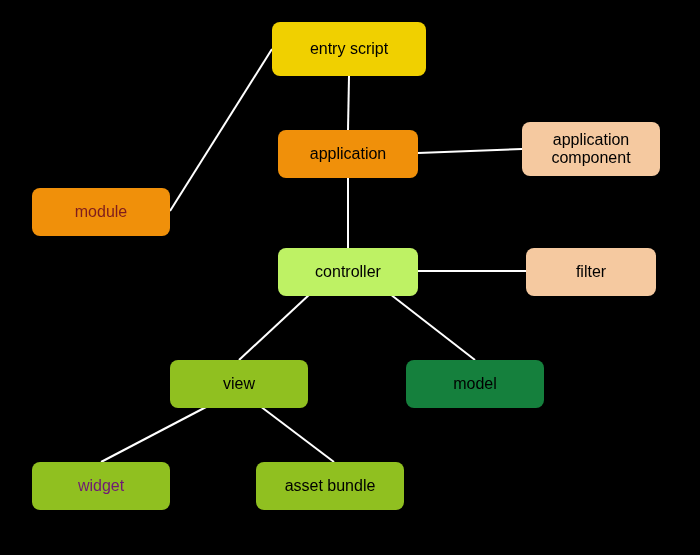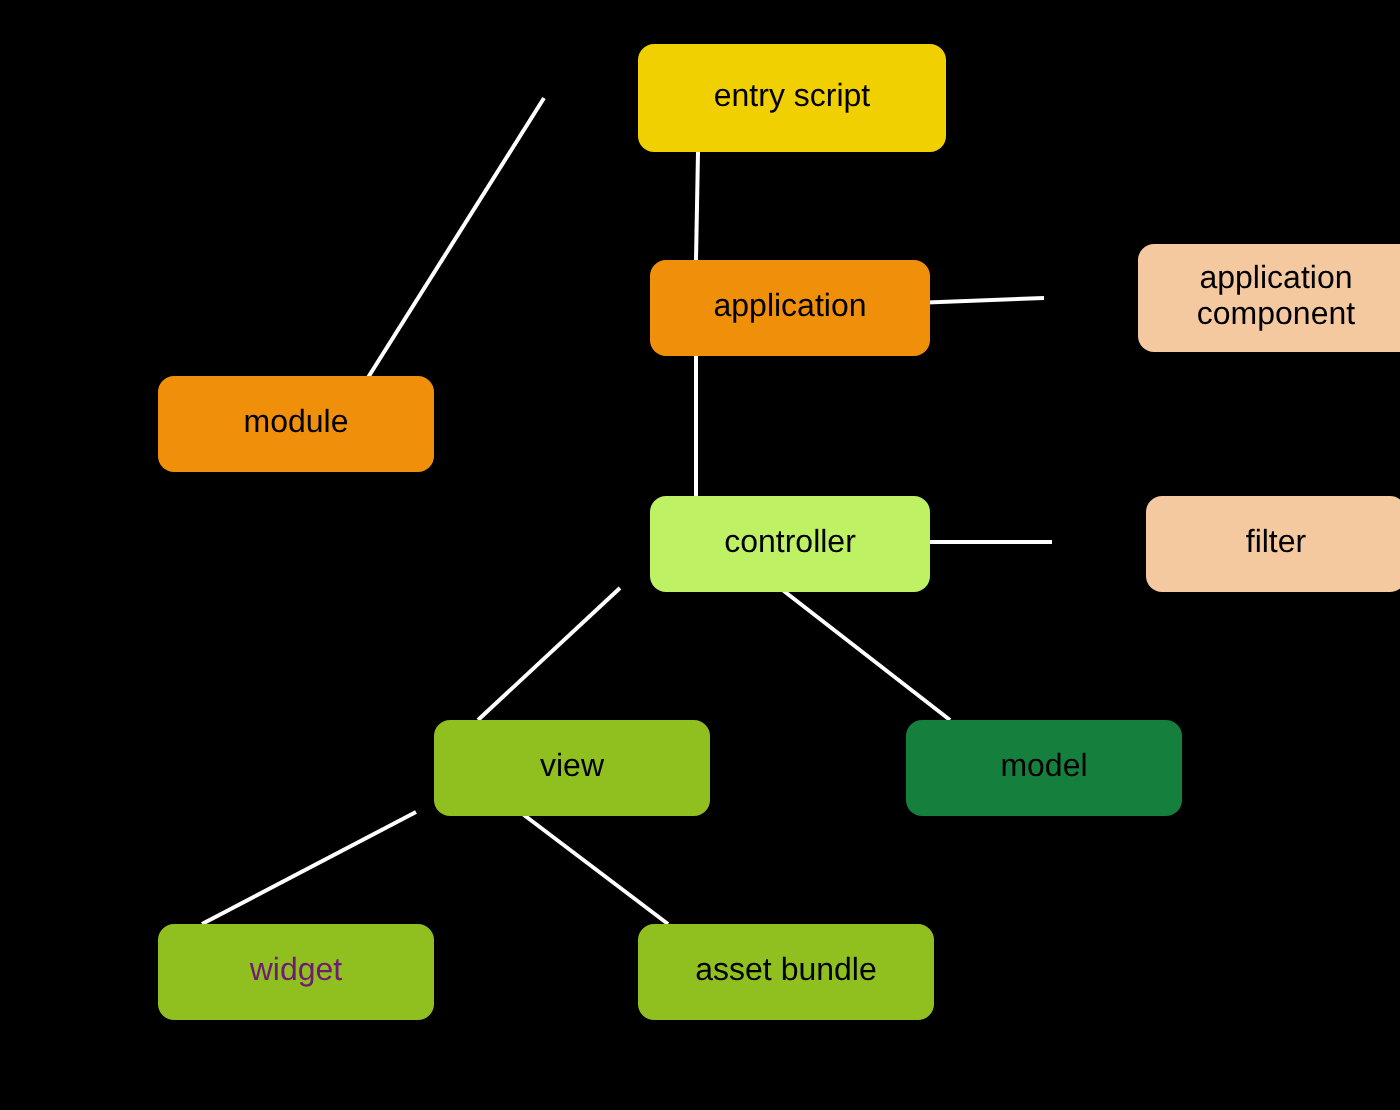--- a/index.html
+++ b/index.html
@@ -15,21 +15,20 @@
     .node {
       position: absolute;
       border-radius: 8px;
       display: flex;
       align-items: center;
       justify-content: center;
       font-size: 16px;
       font-weight: 400;
       text-align: center;
       padding: 24px 12px;
-      margin-left: 47px;
     }
 
     svg.connections {
       position: absolute;
       top: 0;
       left: 0;
       width: 700px;
       height: 555px;
       pointer-events: none;
     }
@@ -53,20 +52,20 @@
     <line x1="390" y1="294" x2="475" y2="360"></line>
     <line x1="208" y1="406" x2="101" y2="462"></line>
     <line x1="260" y1="406" x2="334" y2="462"></line>
   </svg>
 
 <div id="nodes-container">
     <div class="node" style="left: 272px; top: 22px; width: 154px; height: 54px; background-color: rgb(240, 208, 0); color: rgb(0, 0, 0); white-space: pre-line;">entry script</div>
     <div class="node" style="left: 278px; top: 130px; width: 140px; height: 46px; background-color: rgb(240, 144, 10); color: rgb(0, 0, 0); white-space: pre-line;">application</div>
     <div class="node" style="left: 522px; top: 122px; width: 138px; height: 54px; background-color: rgb(245, 201, 160); color: rgb(0, 0, 0); white-space: pre-line;">application
 component</div>
-    <div class="node" style="left: 32px; top: 188px; width: 138px; height: 46px; background-color: rgb(240, 144, 10); color: #000000; white-space: pre-line;">module</div>
+    <div class="node" style="left: 32px; top: 188px; width: 138px; height: 46px; background-color: rgb(240, 144, 10); color: #7f1d1d; white-space: pre-line;">module</div>
     <div class="node" style="left: 278px; top: 248px; width: 140px; height: 46px; background-color: #bef264; color: rgb(0, 0, 0); white-space: pre-line;">controller</div>
     <div class="node" style="left: 526px; top: 248px; width: 130px; height: 46px; background-color: rgb(245, 201, 160); color: rgb(0, 0, 0); white-space: pre-line; text-align: right;">filter</div>
     <div class="node" style="left: 170px; top: 360px; width: 138px; height: 46px; background-color: rgb(144, 192, 32); color: #000000; white-space: pre-line;">view</div>
     <div class="node" style="left: 406px; top: 360px; width: 138px; height: 46px; background-color: #15803d; color: rgb(0, 0, 0); white-space: pre-line;">model</div>
     <div class="node" style="left: 32px; top: 462px; width: 138px; height: 46px; background-color: rgb(144, 192, 32); color: #701a75; white-space: pre-line;">widget</div>
-    <div class="node" style="left: 272px; top: 462px; width: 148px; height: 46px; background-color: rgb(144, 192, 32); color: rgb(0, 0, 0); white-space: pre-line;">asset bundle</div>
+    <div class="node" style="left: 256px; top: 462px; width: 148px; height: 46px; background-color: rgb(144, 192, 32); color: rgb(0, 0, 0); white-space: pre-line;">asset bundle</div>
   </div>
 
 </body></html>

